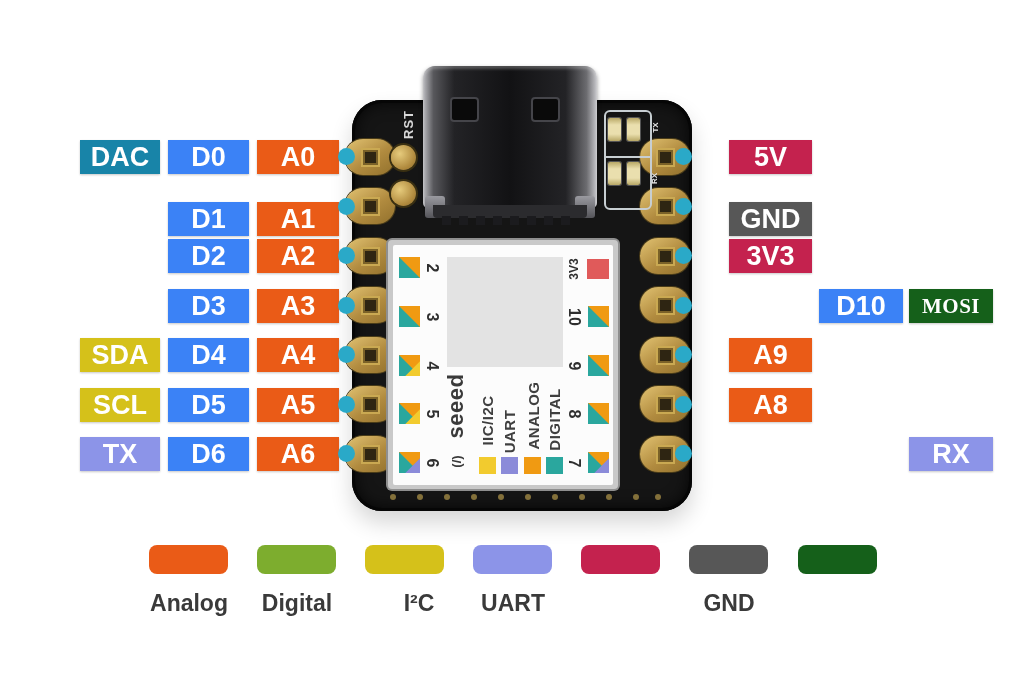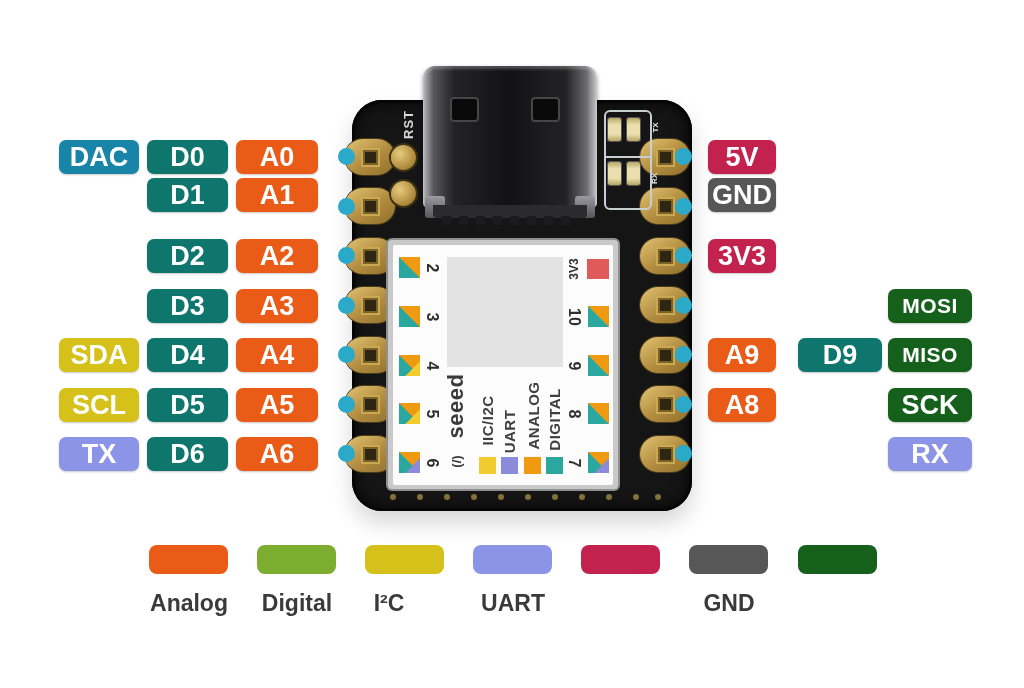--- a/index.html
+++ b/index.html
@@ -1,28 +1,28 @@
 <!DOCTYPE html>
 <html><head>
 <meta charset="utf-8">
 <style>
   html,body{margin:0;padding:0;background:#ffffff;}
   #stage{position:relative;width:1024px;height:688px;background:#ffffff;overflow:hidden;
          font-family:"Liberation Sans",sans-serif;}
   
-  .badge{position:absolute;height:34px;border-radius:7px;color:#fff;font-weight:bold;
+  .badge{position:absolute;height:34px;border-radius:0;color:#fff;font-weight:bold;
          font-size:27px;display:flex;align-items:center;justify-content:center;
-         box-shadow:0 1px 2px rgba(0,0,0,.22);}
-  .badge.small{font-size:21px;letter-spacing:.5px;}
-  .t-analog{background:#EA5B17}.t-digital{background:#0f766e}.t-i2c{background:#D5C11A}
+         box-shadow:0 1px 2px rgba(0,0,0,.22);margin-left:21px;}
+  .badge.small{font-size:21px;letter-spacing:.5px;font-family:Liberation Serif, serif;}
+  .t-analog{background:#EA5B17}.t-digital{background:#3b82f6}.t-i2c{background:#D5C11A}
   .t-uart{background:#8C94E8}.t-power{background:#C4224E}.t-gnd{background:#575757}
   .t-spi{background:#15601A}.t-dac{background:#1884A8}
-  .r1{top:140px}.r2{top:178px}.r3{top:239px}.r4{top:289px}.r5{top:338px}.r6{top:388px}.r7{top:437px}
+  .r1{top:140px}.r2{top:202px}.r3{top:239px}.r4{top:289px}.r5{top:338px}.r6{top:388px}.r7{top:437px}
   .c1{left:59px;width:80px}.c2{left:147px;width:81px}.c3{left:236px;width:82px}
-  .rc1{left:708px;width:68px}.rc2{left:798px;width:84px}.rc3{left:888px;width:84px}
+  .rc1{left:708px;width:83px}.rc2{left:798px;width:84px}.rc3{left:888px;width:84px}
   
   .dot{position:absolute;width:17px;height:17px;border-radius:50%;background:#2AA9C8;}
   .dotl{left:338px}.dotr{left:675px}
   .d1{top:148px}.d2{top:198px}.d3{top:247px}.d4{top:297px}.d5{top:346px}.d6{top:396px}.d7{top:445px}
   
   #pcb{position:absolute;left:352px;top:100px;width:340px;height:411px;border-radius:30px;
        background:#151515;box-shadow:inset 0 0 0 3px #060606, inset 0 0 18px #000,
        0 12px 22px rgba(0,0,0,.16);}
   .pad{position:absolute;width:50px;height:36px;border-radius:18px;
        background:linear-gradient(145deg,#e2c372,#b18b3f 55%,#91702c);
@@ -109,28 +109,26 @@
   <div class="badge t-analog r6 c3">A5</div>
 
   <div class="badge t-uart r7 c1">TX</div>
   <div class="badge t-digital r7 c2">D6</div>
   <div class="badge t-analog r7 c3">A6</div>
 
   <div class="badge t-power r1 rc1">5V</div>
   <div class="badge t-gnd r2 rc1">GND</div>
   <div class="badge t-power r3 rc1">3V3</div>
 
+  <div class="badge t-digital r4 rc2">D10</div>
   <div class="badge t-spi small r4 rc3">MOSI</div>
 
   <div class="badge t-analog r5 rc1">A9</div>
-  <div class="badge t-digital r5 rc2">D9</div>
-  <div class="badge t-spi small r5 rc3">MISO</div>
 
   <div class="badge t-analog r6 rc1">A8</div>
-  <div class="badge t-spi r6 rc3">SCK</div>
 
   <div class="badge t-uart r7 rc3">RX</div>
 
   <div id="pcb"></div>
 
   <div class="pad padl p1">
       <div class="sqr"></div>
     </div>
   <div class="pad padl p2">
       <div class="sqr"></div>
@@ -307,17 +305,17 @@
   <div class="lgsw" style="left:149px;background:#EA5B17;"></div>
   <div class="lgsw" style="left:257px;background:#7DAD2E;"></div>
   <div class="lgsw" style="left:365px;background:#D5C11A;"></div>
   <div class="lgsw" style="left:473px;background:#8C94E8;"></div>
   <div class="lgsw" style="left:581px;background:#C4224E;"></div>
   <div class="lgsw" style="left:689px;background:#575757;"></div>
   <div class="lgsw" style="left:798px;background:#15601A;"></div>
 
   <div class="lglab" style="left:124px;">Analog</div>
   <div class="lglab" style="left:232px;">Digital</div>
-  <div class="lglab" style="left:324px;">I²C</div>
+  <div class="lglab" style="left:354px;">I²C</div>
   <div class="lglab" style="left:448px;">UART</div>
   <div class="lglab" style="left:664px;">GND</div>
 
 </div>
 
 </body></html>

